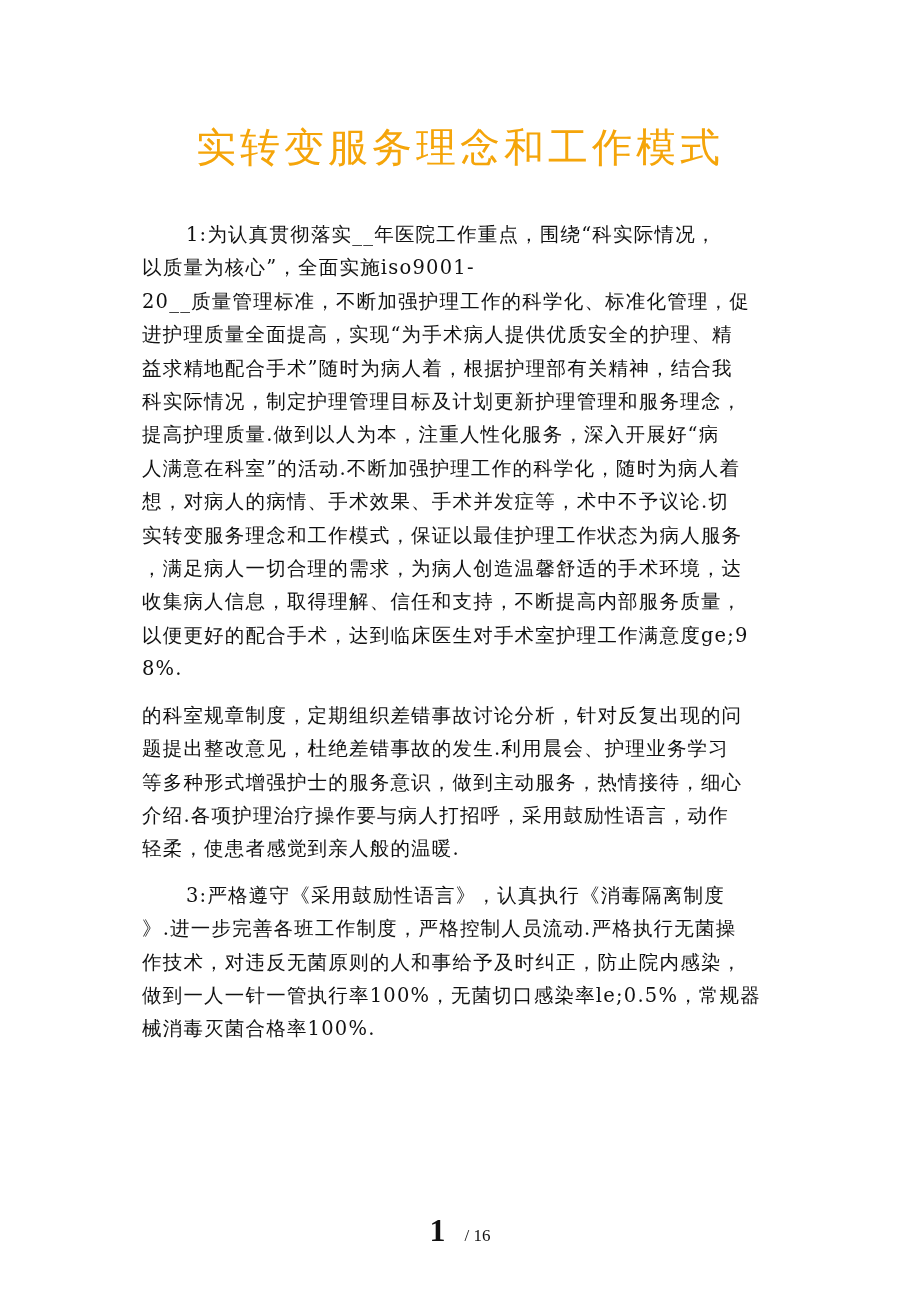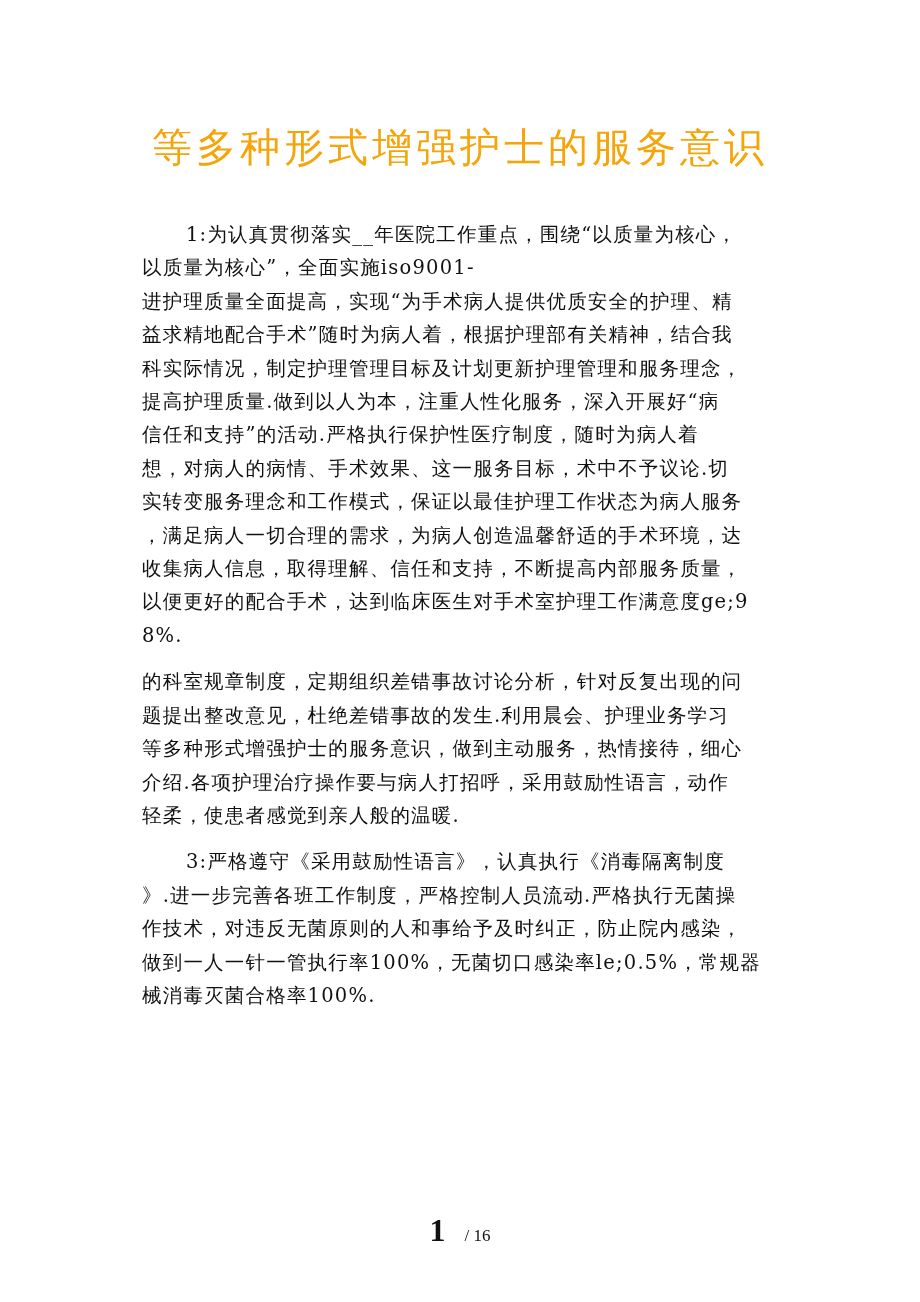--- a/index.html
+++ b/index.html
@@ -16,32 +16,33 @@
   .line:not(.first) { text-indent:0; }
   .para { text-indent:0; }
   .footer { position:absolute; top:1212px; left:0; width:920px; text-align:center;
             font-family:"Liberation Serif","DejaVu Serif",serif; color:#111; }
   .pg-cur { font-size:32px; font-weight:bold; }
   .pg-sep { font-size:17px; margin-left:19px;text-align:center; }
 </style>
 </head>
 <body>
 
-<div class="title">等多种形式增强护士的服务意识</div>
+<div class="title">实转变服务理念和工作模式</div>
 
 <div class="body">
   <div class="para">
-    <span class="line first">1:为认真贯彻落实__年医院工作重点，围绕“以质量为核心，</span>
+    <span class="line first">1:为认真贯彻落实__年医院工作重点，围绕“科实际情况，</span>
     <span class="line">以质量为核心”，全面实施iso9001-</span>
+    <span class="line">20__质量管理标准，不断加强护理工作的科学化、标准化管理，促</span>
     <span class="line">进护理质量全面提高，实现“为手术病人提供优质安全的护理、精</span>
     <span class="line">益求精地配合手术”随时为病人着，根据护理部有关精神，结合我</span>
     <span class="line">科实际情况，制定护理管理目标及计划更新护理管理和服务理念，</span>
     <span class="line">提高护理质量.做到以人为本，注重人性化服务，深入开展好“病</span>
-    <span class="line">信任和支持”的活动.严格执行保护性医疗制度，随时为病人着</span>
-    <span class="line">想，对病人的病情、手术效果、这一服务目标，术中不予议论.切</span>
+    <span class="line">人满意在科室”的活动.不断加强护理工作的科学化，随时为病人着</span>
+    <span class="line">想，对病人的病情、手术效果、手术并发症等，术中不予议论.切</span>
     <span class="line">实转变服务理念和工作模式，保证以最佳护理工作状态为病人服务</span>
     <span class="line">，满足病人一切合理的需求，为病人创造温馨舒适的手术环境，达</span>
     <span class="line">收集病人信息，取得理解、信任和支持，不断提高内部服务质量，</span>
     <span class="line">以便更好的配合手术，达到临床医生对手术室护理工作满意度ge;9</span>
     <span class="line">8%.</span>
   </div>
 
   <div class="para">
     <span class="line">的科室规章制度，定期组织差错事故讨论分析，针对反复出现的问</span>
     <span class="line">题提出整改意见，杜绝差错事故的发生.利用晨会、护理业务学习</span>

